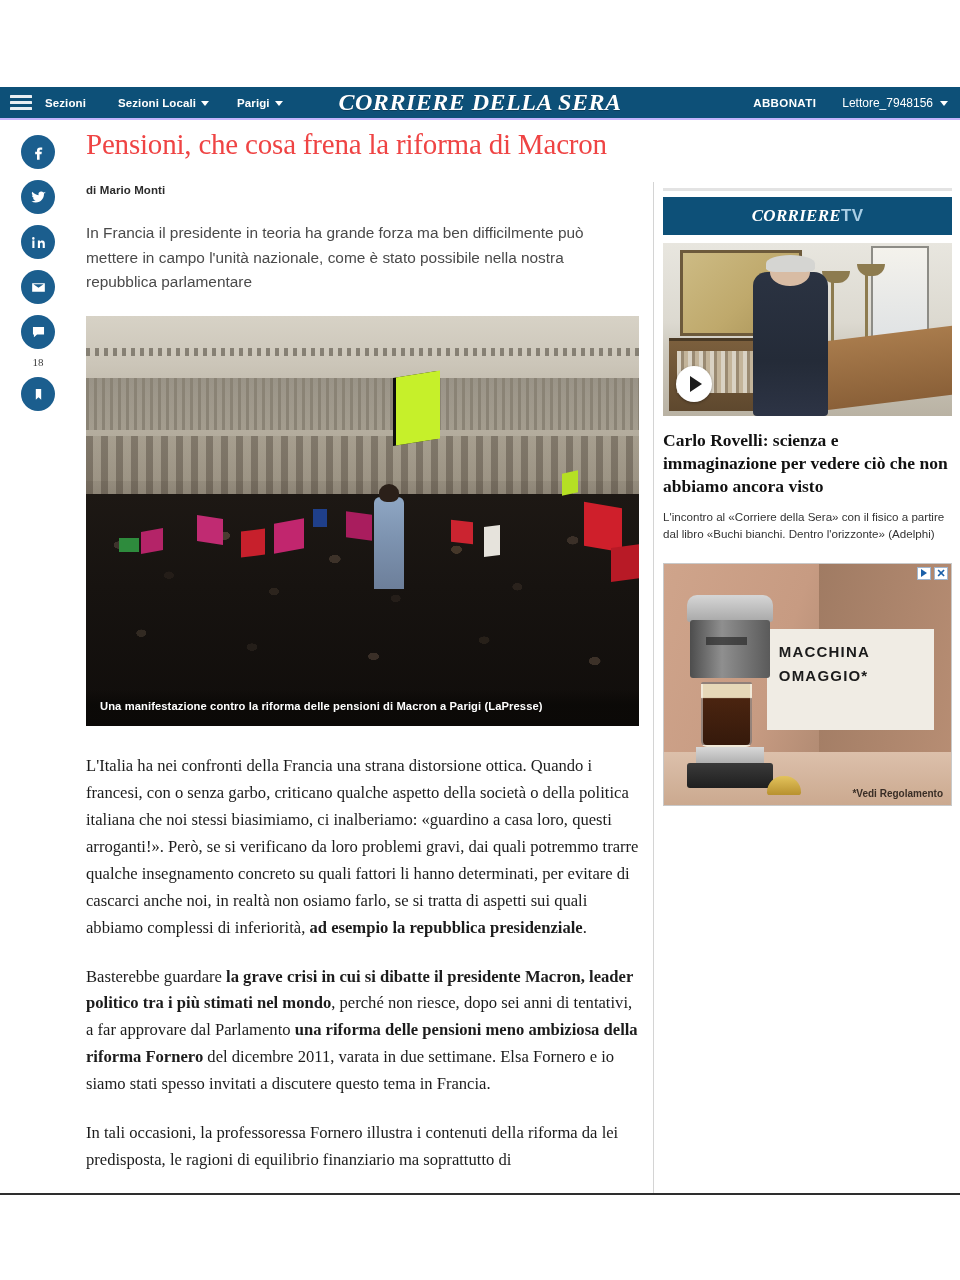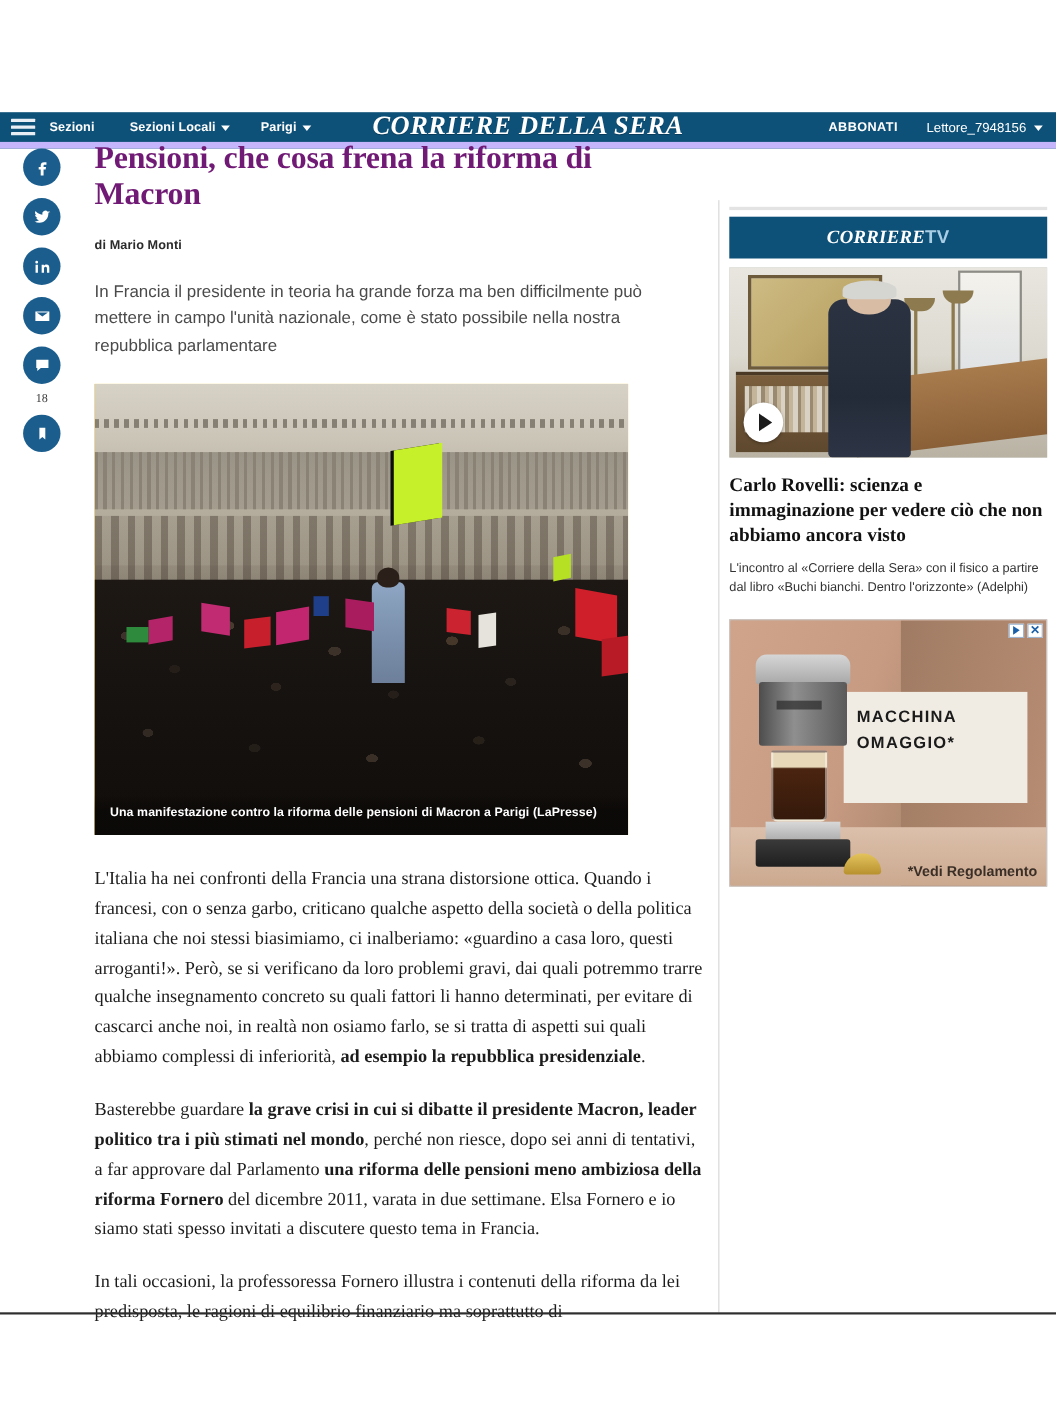--- a/index.html
+++ b/index.html
@@ -6,24 +6,24 @@
   html, body {
     width: 960px; height: 1280px;
     background: #ffffff;
     font-family: "Liberation Sans", sans-serif;
     overflow: hidden;
   }
   #page { position: relative; width: 960px; height: 1280px; background:#fff; }
 
   
   .navbar {
-    position: absolute; top: 102px; left: 0; width: 960px; height: 33px;
+    position: absolute; top: 87px; left: 0; width: 960px; height: 33px;
     background: #0d5078;
     display: flex; align-items: center;
-    border-bottom: 6px solid #c4b5fd;
+    border-bottom: 2px solid #c4b5fd;
   }
   .nav-left { display: flex; align-items: center; padding-left: 10px; gap: 0; }
   .burger { width: 22px; height: 15px; display: flex; flex-direction: column;
             justify-content: space-between; margin-right: 8px; }
   .burger i { display:block; height: 3px; background: #e8eef3; border-radius: 0.5px; }
   .nav-item {
     color: #ffffff; font-size: 11.5px; font-weight: bold;
     letter-spacing: 0.1px; white-space: nowrap;
     display: flex; align-items: center; gap: 5px;
     padding: 0 14px 0 0; margin-right: 14px;
@@ -58,35 +58,35 @@
   .share-btn svg { width: 19px; height: 19px; fill: #fff; }
   .comment-count {
     font-family: "Liberation Serif", serif; font-size: 11px;
     color: #3a3a3a; line-height: 1; margin: -3px 0 -2px 0;
   }
 
   
   .article { position: absolute; left: 86px; top: 128px; width: 553px; }
   .headline {
     font-family: "Liberation Serif", serif;
-    font-size: 29px; line-height: 1.12; color: #701a75;
-    font-weight: bold; letter-spacing: -0.2px;
+    font-size: 29px; line-height: 1.12; color: #ef4444;
+    font-weight: normal; letter-spacing: -0.2px;
   }
   .byline {
     margin-top: 24px; font-size: 11.5px; font-weight: bold;
     color: #2b2b2b; letter-spacing: .1px;
   }
   .standfirst {
     margin-top: 25px; font-size: 15.4px; line-height: 1.58;
     color: #4a4a4a; font-weight: 400;
   }
 
   
-  .hero { position: relative; margin-top: 22px; width: 485px; height: 410px;
-          overflow: hidden; background: #eab308; }
+  .hero { position: relative; margin-top: 22px; width: 553px; height: 410px;
+          overflow: hidden; background: #86efac; }
   .hero-sky { position:absolute; inset:0;
     background: linear-gradient(#cfc9bd 0%, #c4bdb0 22%, #b0a798 33%, #8c8477 46%, #6f6659 56%, #3a332c 66%, #241f1a 80%, #15110e 100%); }
   .hero-bld { position:absolute; left:0; top:0; width:100%; height:165px;
     background: linear-gradient(#d7d2c6 0%, #cbc5b8 30%, #b9b2a3 60%, #a69e8f 100%); }
   .hero-bld::after { content:""; position:absolute; left:0; top:32px; right:0; height:8px;
     background: repeating-linear-gradient(90deg,#6e685c 0 4px, transparent 4px 9px); opacity:.75; }
   .hero-bld::before { content:""; position:absolute; left:0; top:62px; right:0; height:52px;
     background: repeating-linear-gradient(90deg,#8a8375 0 3px, transparent 3px 8px),
                 linear-gradient(rgba(70,64,54,.35), rgba(70,64,54,.15)); }
   .hero-trees { position:absolute; left:0; top:120px; width:100%; height:88px;
@@ -207,21 +207,21 @@
   .ad-box { position:absolute; right:0; top:0; width: 46%; height: 100%;
     background: linear-gradient(100deg,#a07b63, #b88e74); }
   .ad-floor { position:absolute; left:0; bottom:0; width:100%; height:22%;
     background: linear-gradient(#dcc0ab, #cba98f); }
   .ad-panel { position:absolute; left: 36%; top: 27%; width: 58%; height: 42%;
     background: #f0ece4; }
   .ad-text1 { position:absolute; left: 40%; top: 33%; font-size: 15px; font-weight: bold;
     color:#1b1b1b; letter-spacing: 1.2px; }
   .ad-text2 { position:absolute; left: 40%; top: 43%; font-size: 15px; font-weight: bold;
     color:#1b1b1b; letter-spacing: 1.2px; }
-  .ad-legal { position:absolute; right: 8px; bottom: 6px; font-size: 13px;
+  .ad-legal { position:absolute; right: 8px; bottom: 6px; font-size: 10px;
     font-weight: bold; color:#3a2e26; }
   .machine { position:absolute; left: 8%; top: 13%; width: 30%; height: 80%; }
   .m-top { position:absolute; left:0; top:0; width:100%; height:14%;
     background:linear-gradient(#d6d6d6,#a8a8a8); border-radius: 10px 10px 3px 3px; }
   .m-body { position:absolute; left:4%; top:13%; width:92%; height:30%;
     background:linear-gradient(90deg,#4d4d4d,#8f8f8f 40%,#5a5a5a); border-radius:3px; }
   .m-logo { position:absolute; left:22%; top:22%; width:48%; height:4%;
     background:#2a2a2a; opacity:.7; }
   .m-cup { position:absolute; left:16%; top:45%; width:60%; height:34%;
     background:linear-gradient(#e6d8b8 0%, #e6d8b8 22%, #4a2410 24%, #35190b 100%);

